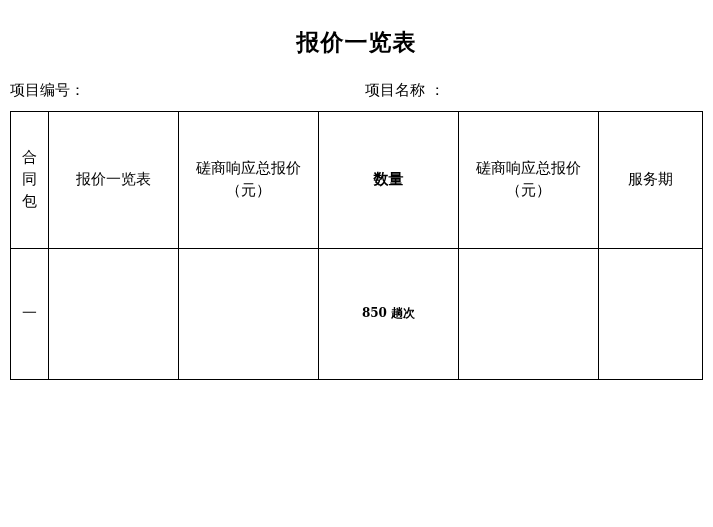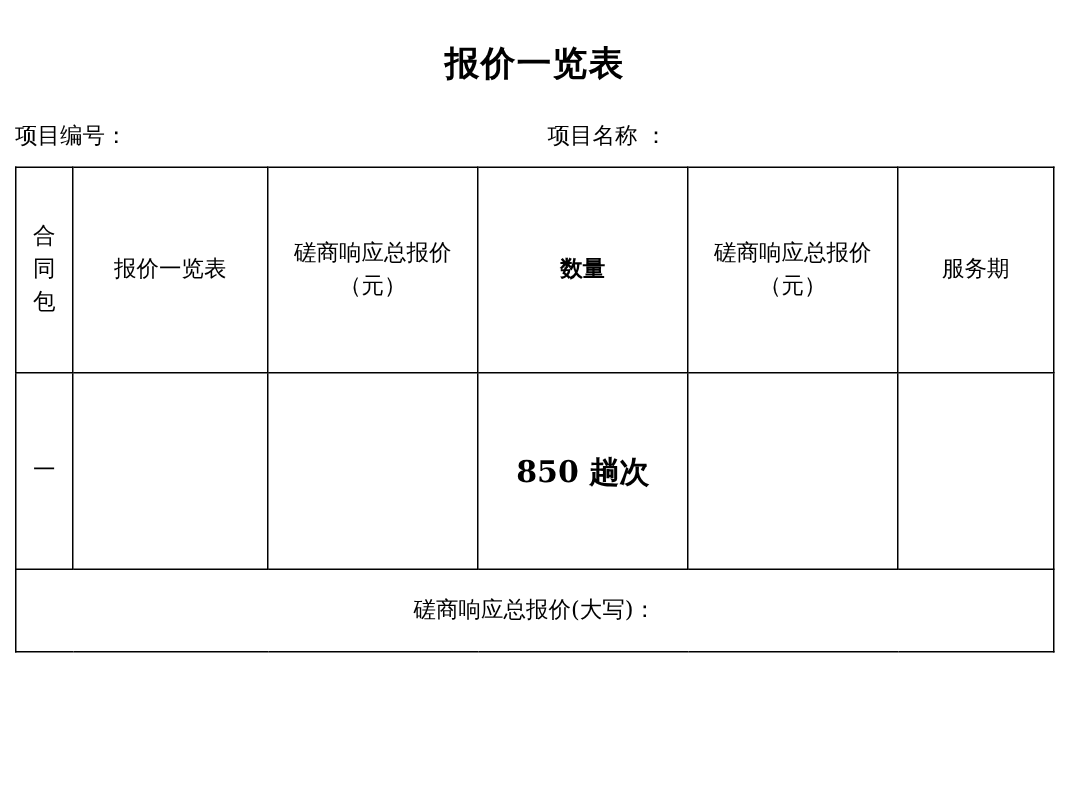--- a/index.html
+++ b/index.html
@@ -72,21 +72,21 @@
   }
   .head-row td.bold {
     font-weight: bold;
     text-align: center;
   }
   .body-row td {
     height: 126px;
   }
   .body-row td.qty-val {
     font-weight: bold;
-    font-size: 20px;
+    font-size: 12px;
   }
   .note-row td {
     height: 50px;
     text-align: left;
     padding-left: 9px;
     font-size: 15px;
   }
   .pkg-label {
     letter-spacing: 0px;
   }
@@ -122,19 +122,16 @@
         <td>服务期</td>
       </tr>
       <tr class="body-row">
         <td class="pkg-label">一</td>
         <td></td>
         <td></td>
         <td class="qty-val">850 趟次</td>
         <td></td>
         <td></td>
       </tr>
-      <tr class="note-row">
-        <td colspan="6">磋商响应总报价(大写)：</td>
-      </tr>
     </tbody>
   </table>
 
 </div>
 
 </body></html>

